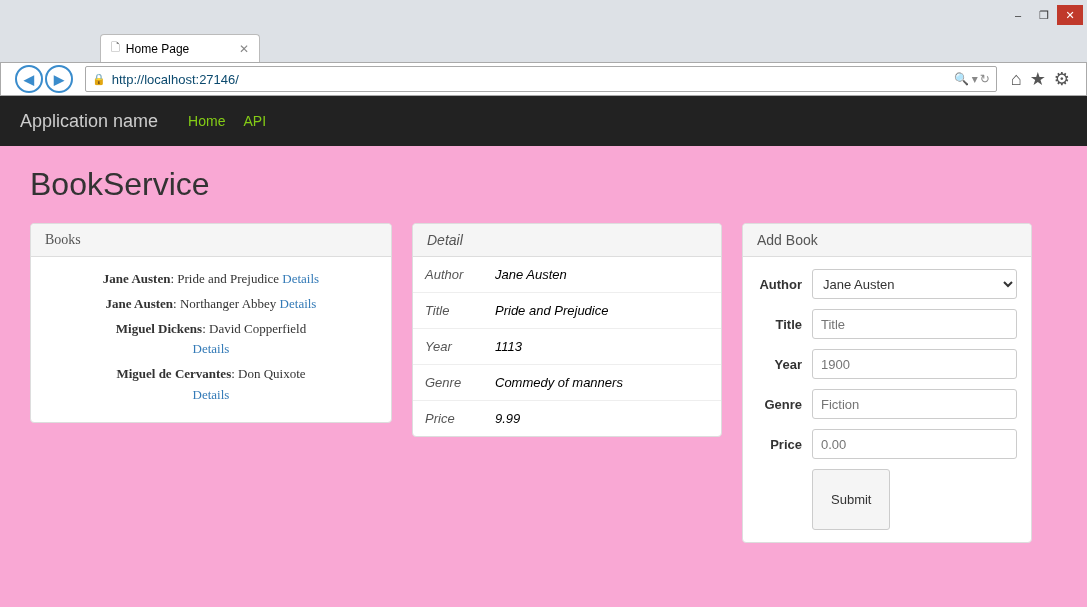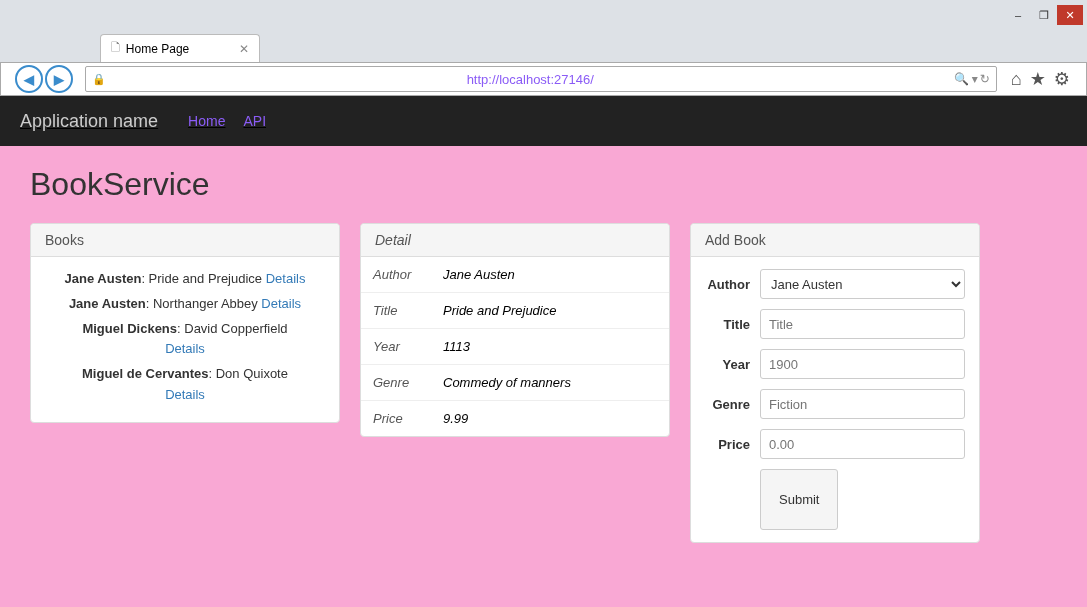--- a/index.html
+++ b/index.html
@@ -66,41 +66,40 @@
       display: flex; align-items: center;
       background: white;
       border: 1px solid #aaa;
       border-radius: 2px;
       height: 26px;
       padding: 0 6px;
       font-size: 13px;
       gap: 6px;
     }
     .url-icon { color: #888; font-size: 11px; }
-    .url-text { flex: 1; color: #8b5cf6; font-size: 13px; text-align: center; }
+    .url-text { flex: 1; color: #0c4a6e; font-size: 13px; }
     .url-actions { display: flex; align-items: center; gap: 2px; color: #888; font-size: 12px; }
     .toolbar-icons { display: flex; align-items: center; gap: 8px; padding: 0 8px; font-size: 18px; color: #555; }
 
     
     .app-nav {
       background: #222;
       display: flex;
       align-items: center;
       padding: 0 20px;
       height: 50px;
-      text-decoration: underline;
     }
     .app-nav-brand {
       color: #ccc;
       font-size: 18px;
       font-weight: normal;
       margin-right: 30px;
     }
     .app-nav-link {
-      color: #8b5cf6;
+      color: #84cc16;
       font-size: 14px;
       margin-right: 18px;
       text-decoration: none;
       cursor: pointer;
     }
 
     
     .page-content {
       background: #f9a8d4;
       padding: 20px 30px;
@@ -129,21 +128,21 @@
       background: #f5f5f5;
       border-bottom: 1px solid #ddd;
       padding: 8px 14px;
       font-size: 14px;
       color: #555;
       border-radius: 4px 4px 0 0;
     }
     .panel-body {
       padding: 12px 14px;
     }
-    .books-panel { width: 310px; }
+    .books-panel { width: 362px; font-family: Liberation Serif, serif; }
     .book-item { font-size: 13px; margin-bottom: 4px; color: #333; line-height: 1.6; text-align: center; }
     .book-item strong { font-weight: bold; }
     .book-link { color: #337ab7; text-decoration: none; cursor: pointer; font-size: 13px; }
     .detail-panel { width: 310px; font-style: italic; }
     .detail-table { width: 100%; border-collapse: collapse; font-size: 13px; }
     .detail-table td { padding: 10px 12px; border-bottom: 1px solid #eee; vertical-align: middle; }
     .detail-table td:first-child { color: #555; width: 70px; }
     .detail-table tr:last-child td { border-bottom: none; }
     .add-panel { width: 290px; }
     .form-row { display: flex; align-items: center; margin-bottom: 10px; }

